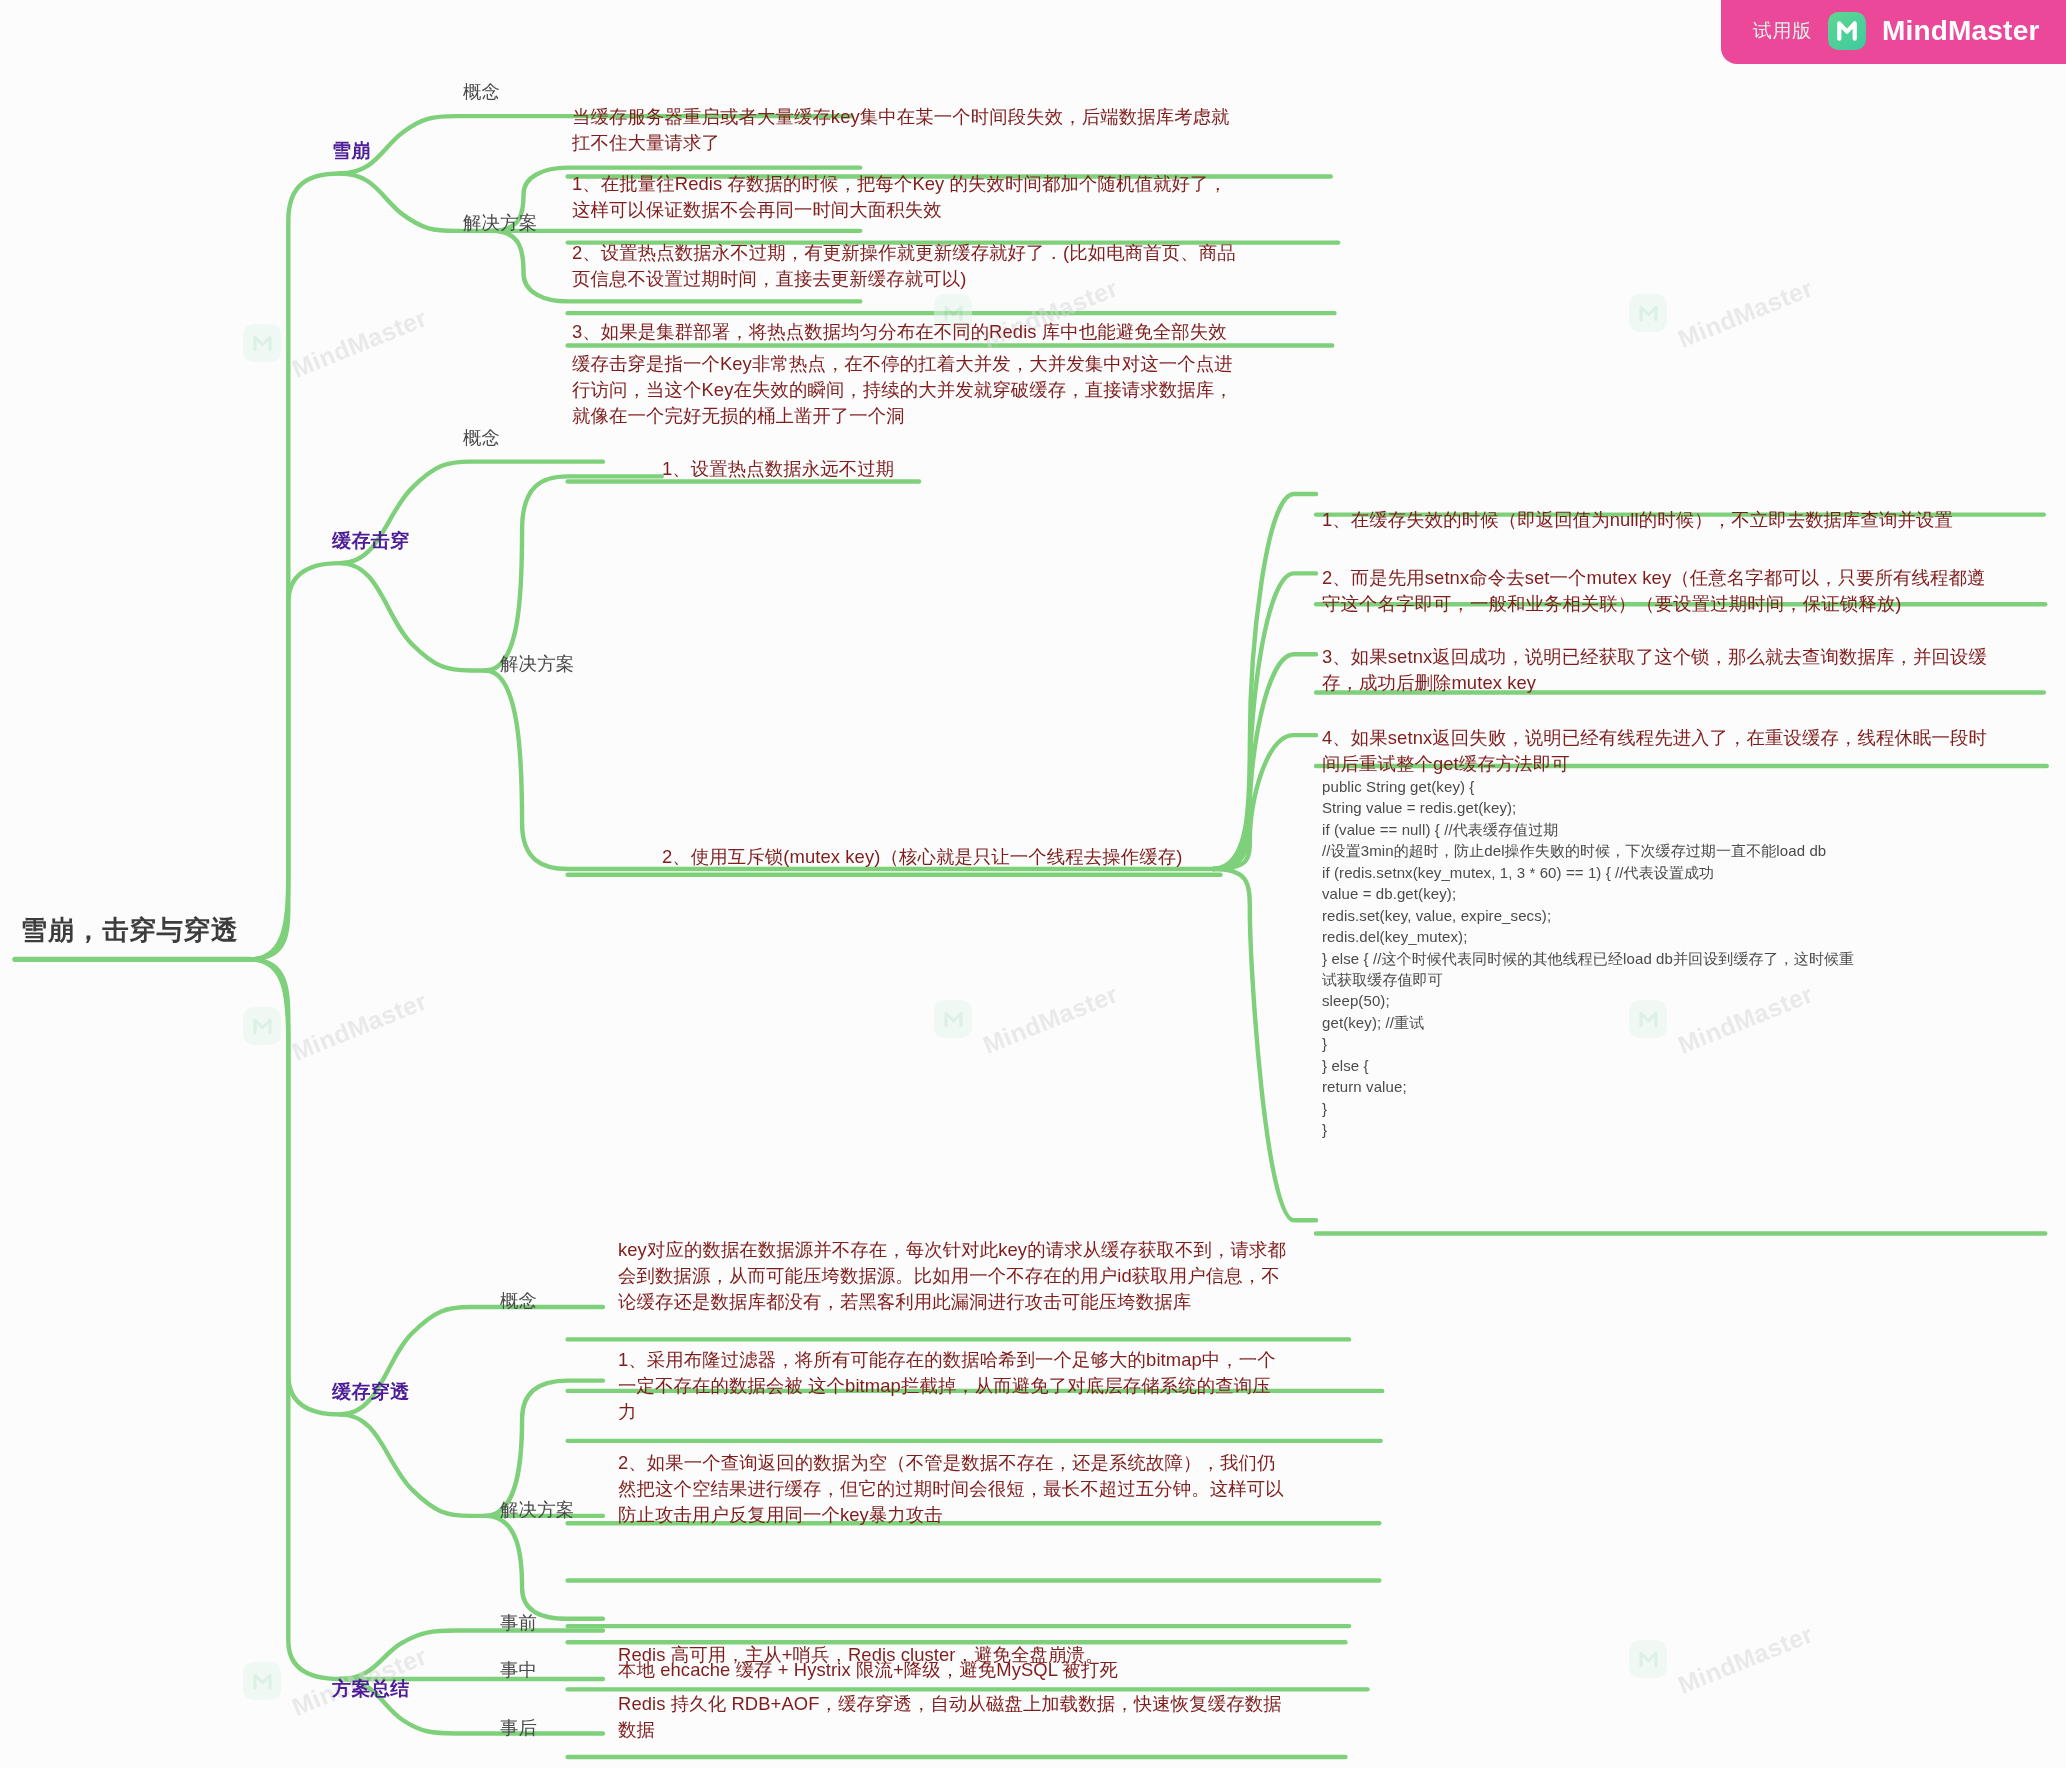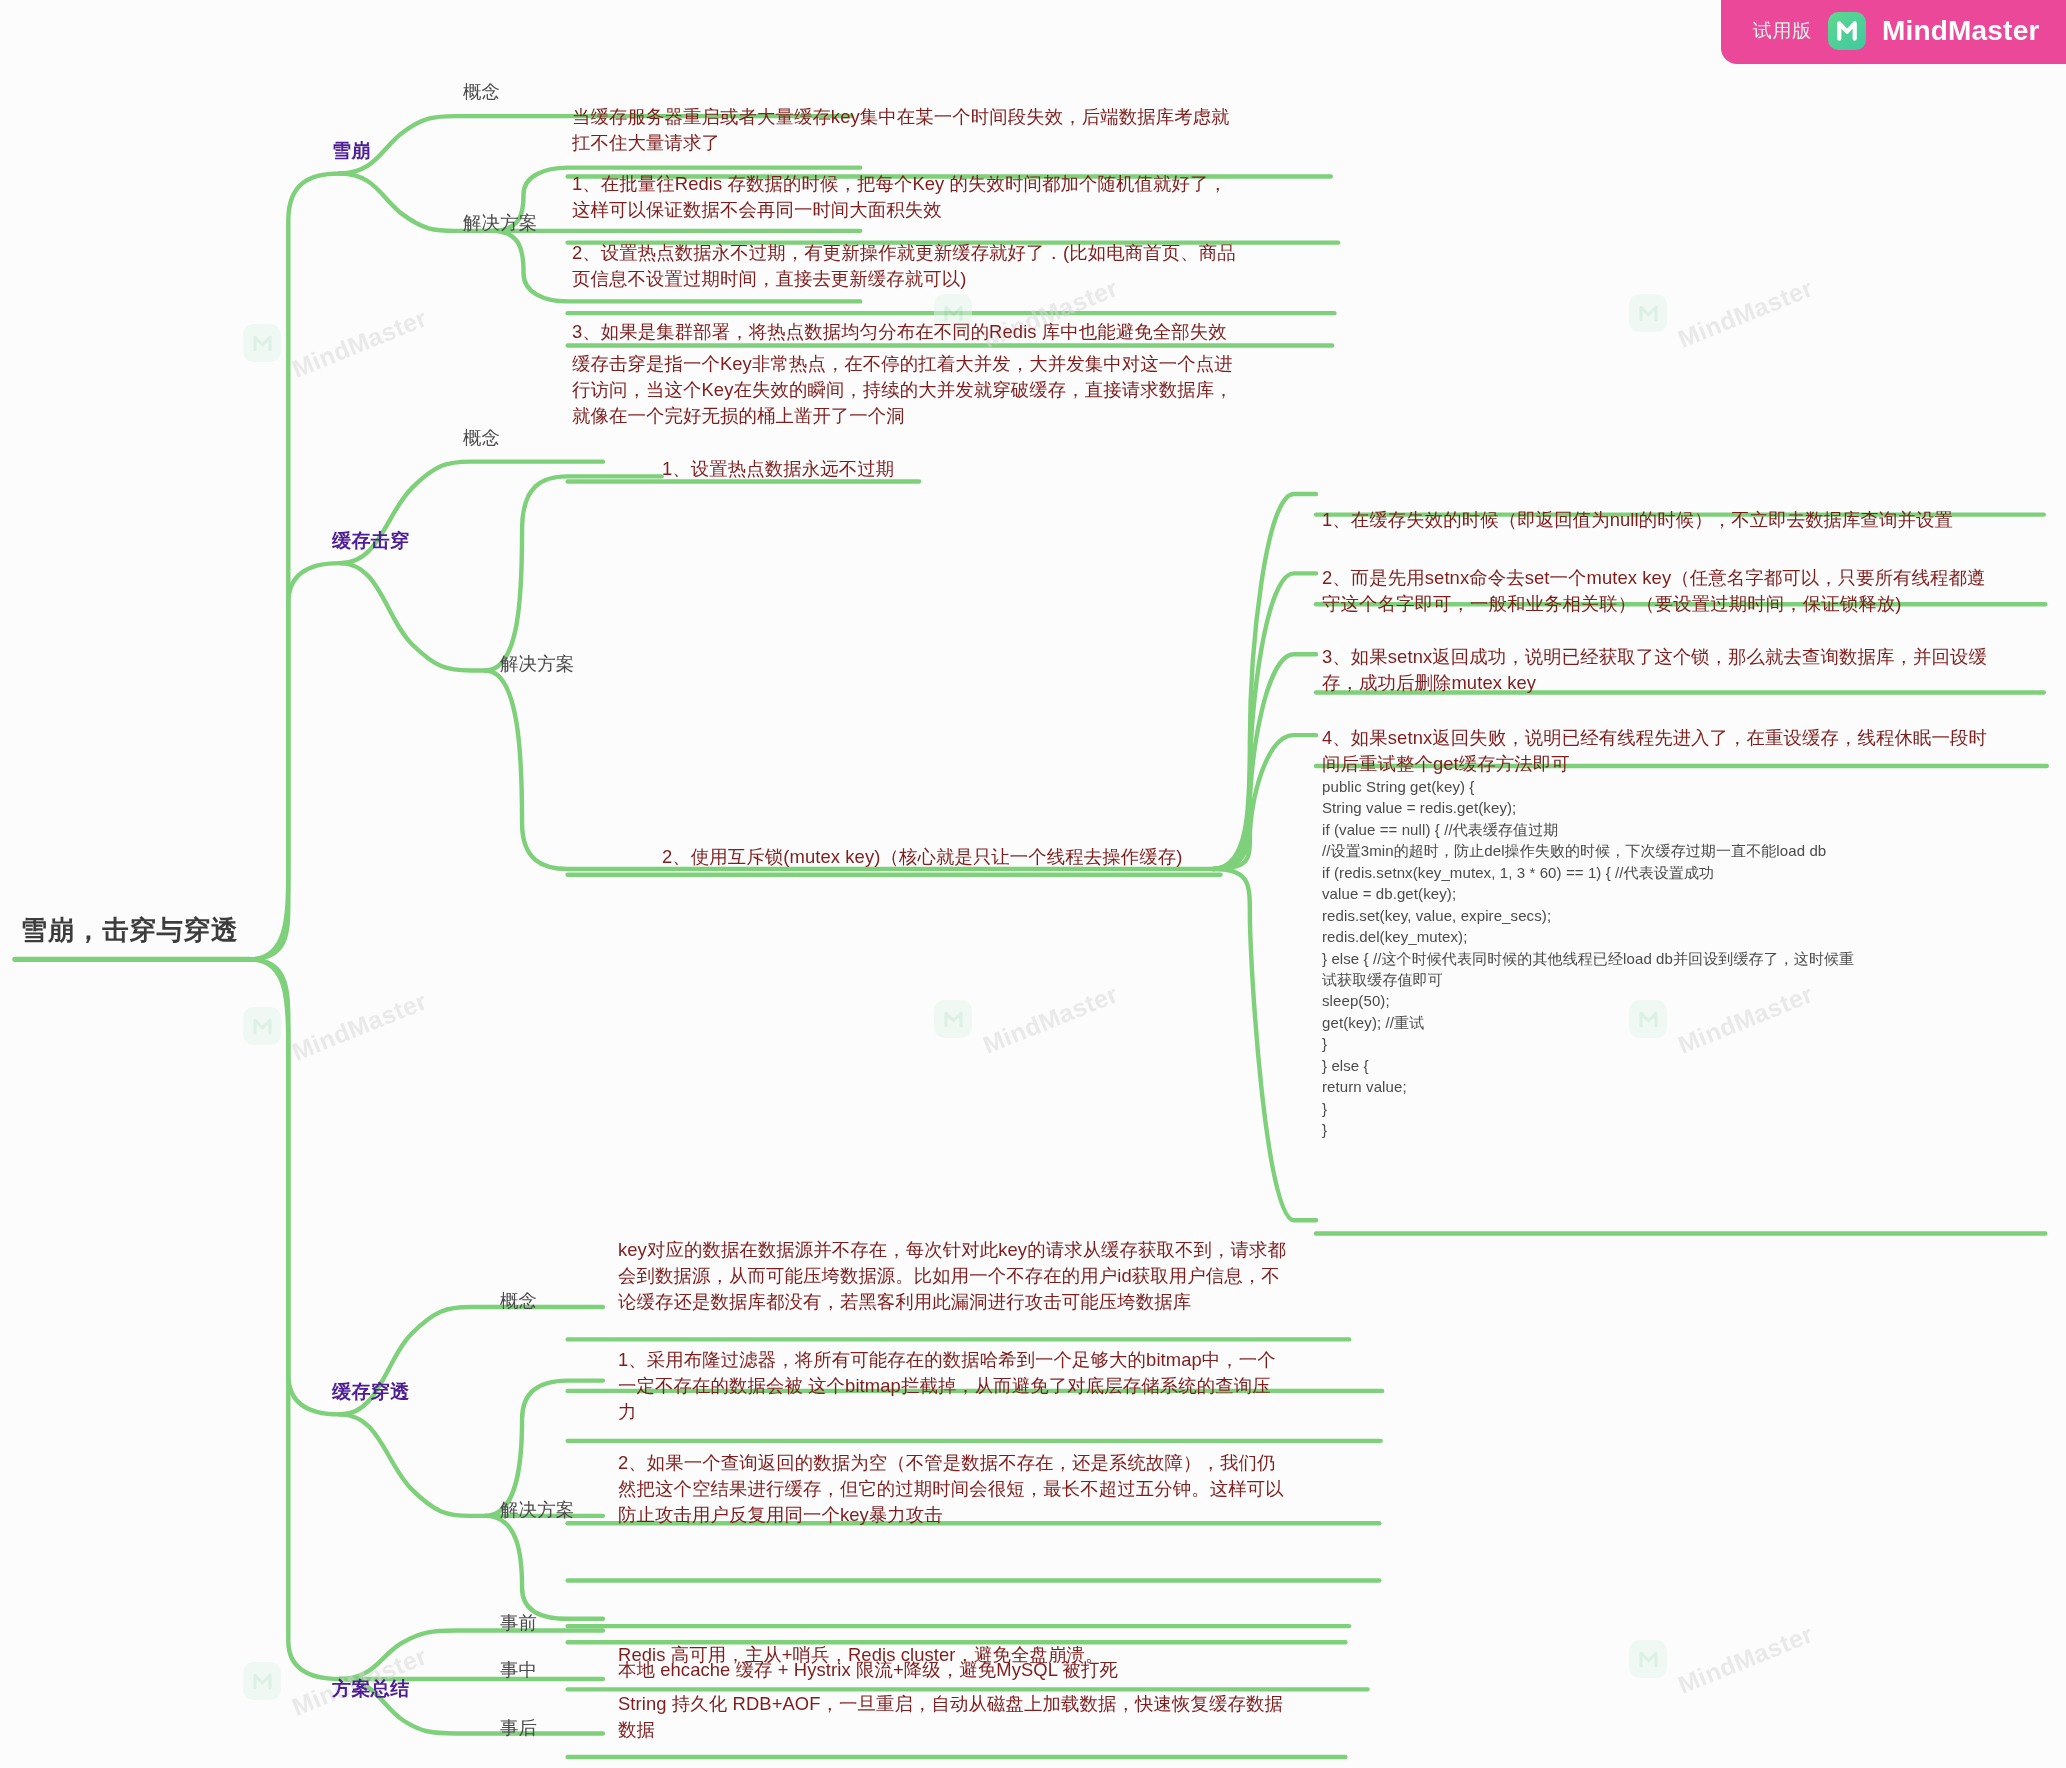--- a/index.html
+++ b/index.html
@@ -334,18 +334,18 @@
   <div class="node lvl2" style="left:500px;top:1657px;">
     <div class="txt">事中</div>
   </div>
   <div class="node leaf" style="left:618px;top:1657px;width:765px;">
     <div class="txt">本地 ehcache 缓存 + Hystrix 限流+降级，避免MySQL 被打死</div>
   </div>
   <div class="node lvl2" style="left:500px;top:1715px;">
     <div class="txt">事后</div>
   </div>
   <div class="node leaf" style="left:618px;top:1691px;width:765px;">
-    <div class="txt">String 持久化 RDB+AOF，一旦重启，自动从磁盘上加载数据，快速恢复缓存数据
+    <div class="txt">Redis 持久化 RDB+AOF，缓存穿透，自动从磁盘上加载数据，快速恢复缓存数据
 数据</div>
   </div>
 
 </div>
 
 
 </body></html>

